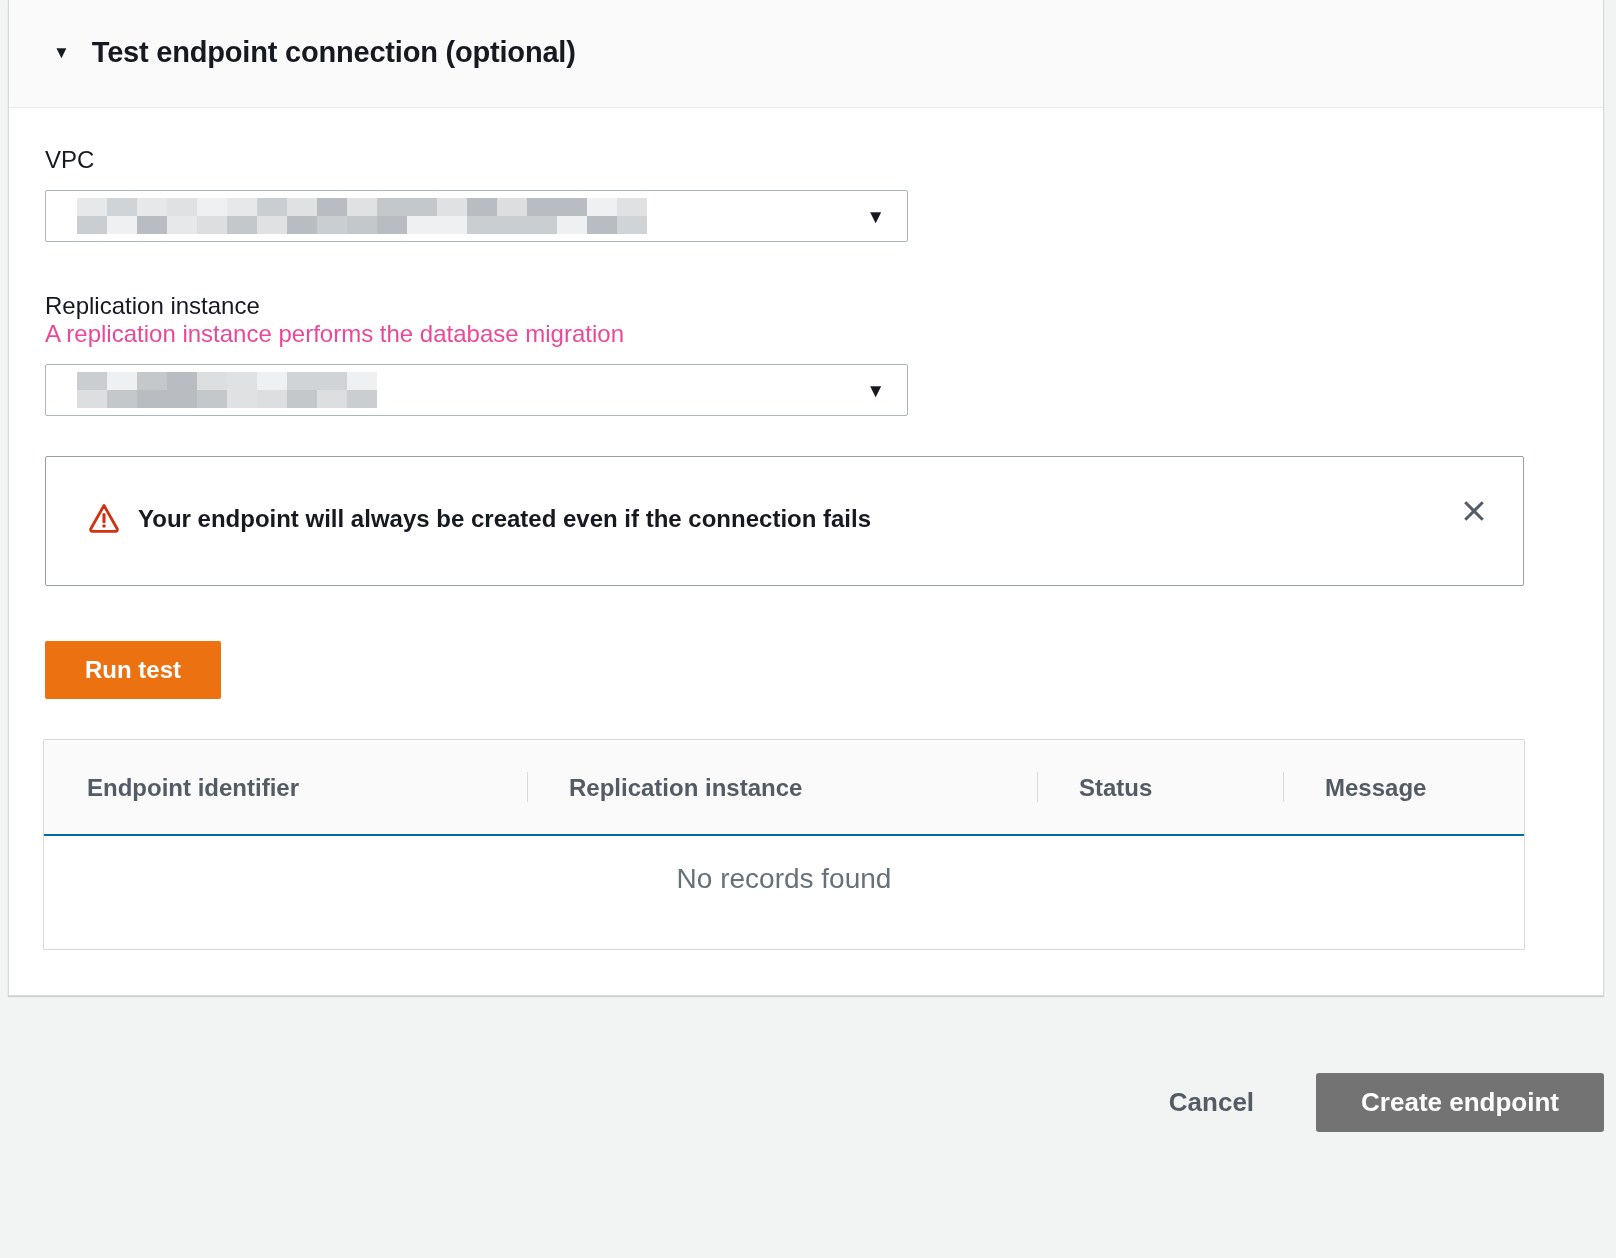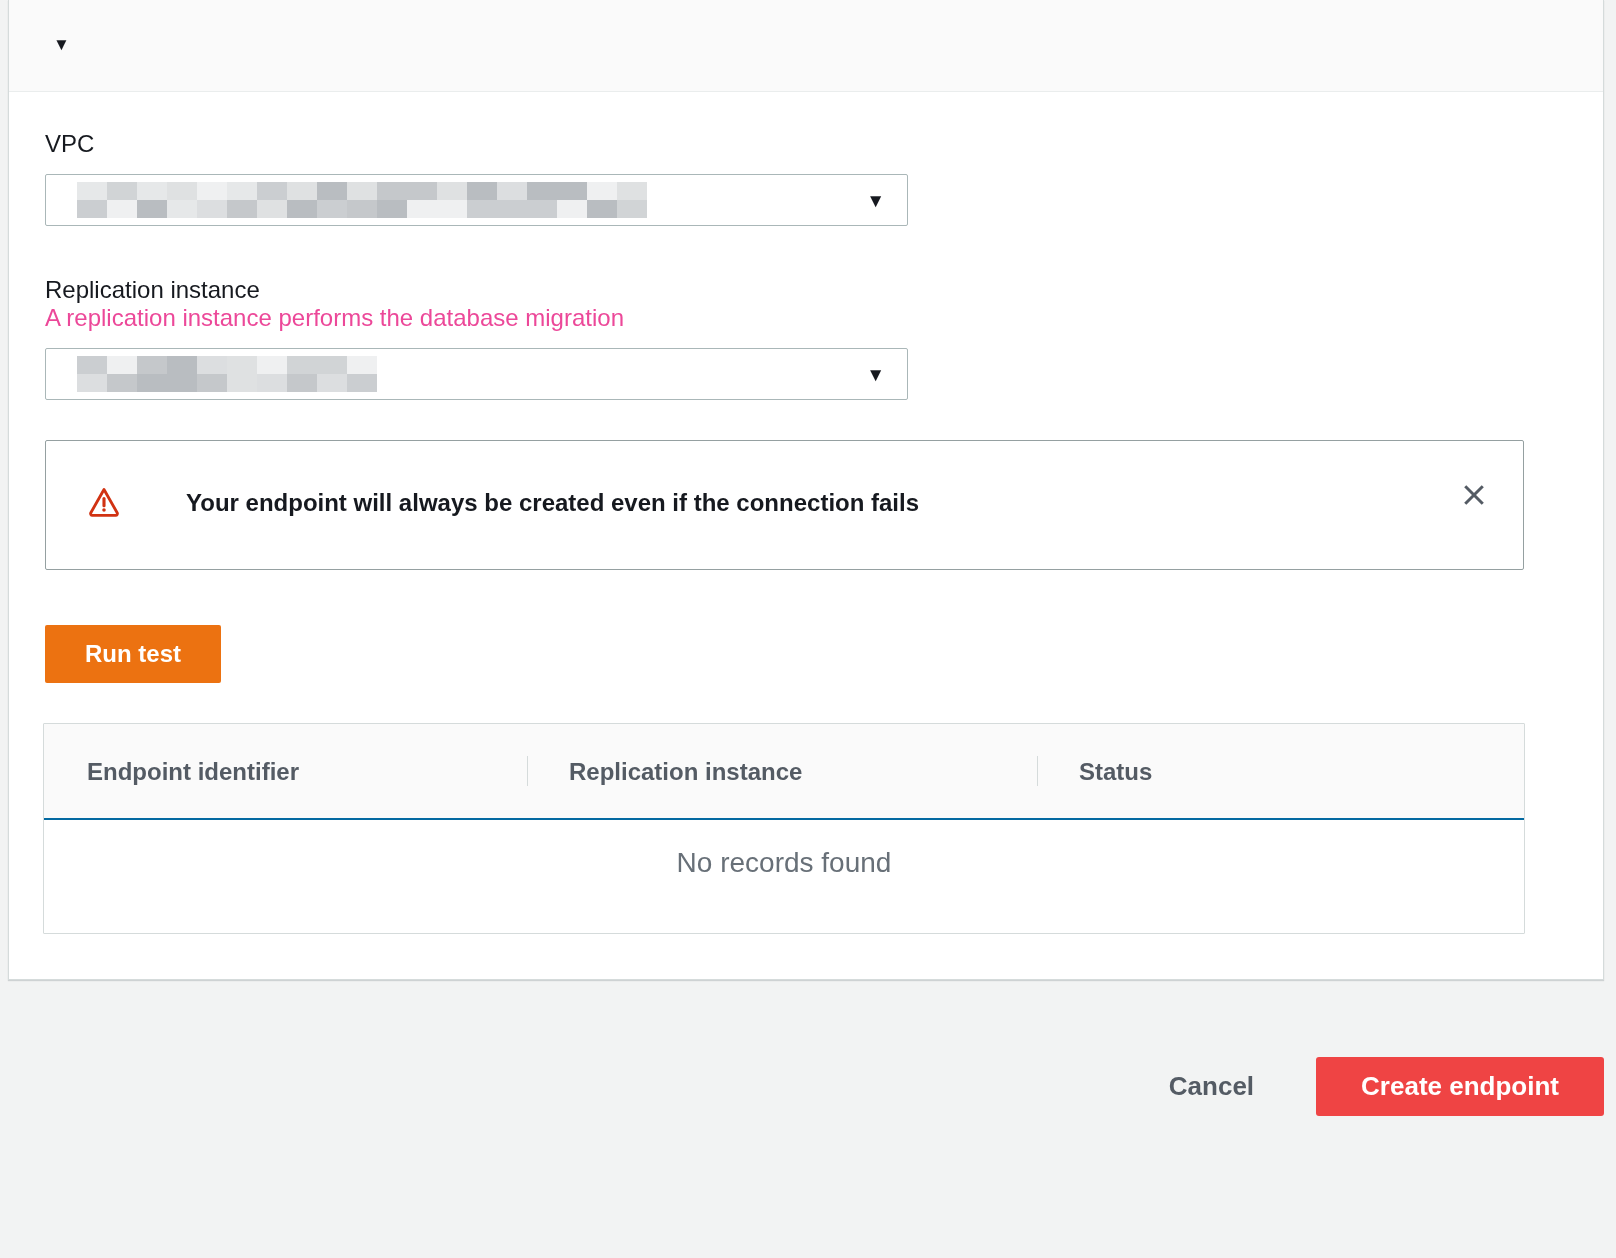--- a/index.html
+++ b/index.html
@@ -66,21 +66,20 @@
   
   .alert {
     margin-top:40px;
     width:1479px;
     border:1px solid #95a0a1;
     border-radius:2px;
     background:#fff;
     padding:42px 44px 46px 41px;
     display:flex;
     position:relative;
-    gap:48px;
   }
   .alert-icon { flex:0 0 auto; margin-top:2px; }
   .alert-text { margin-left:17px; max-width:1300px; }
   .alert-title {
     font-size:24px;
     font-weight:bold;
     color:#16191f;
     line-height:39px;
   }
   .alert-body {
@@ -168,39 +167,40 @@
     background:transparent;
     border:none;
     font-family:"Liberation Sans", sans-serif;
     font-size:26px;
     font-weight:bold;
     color:#545b64;
     cursor:pointer;
     margin-right:62px;
   }
   .btn-create {
-    background:#ef4444;
+    background:#737373;
     color:#ffffff;
     font-family:"Liberation Sans", sans-serif;
     font-size:26px;
     font-weight:bold;
     border:none;
     border-radius:3px;
     height:59px;
     padding:0 45px;
     cursor:pointer;
   }
 </style>
 </head>
 <body>
 
 <div class="panel">
 
   <div class="panel-header">
     <span class="caret">▼</span>
+    <span class="panel-title">Test endpoint connection (optional)</span>
   </div>
 
   <div class="panel-body">
 
     <div class="field-label">VPC</div>
     <div class="select-box">
       <div class="mosaic" style="grid-template-columns: repeat(19, 30px); grid-template-rows: 18px 18px;">
           <span style="background: rgb(230, 232, 233);"></span>
           <span style="background: rgb(209, 212, 214);"></span>
           <span style="background: rgb(230, 232, 233);"></span>
@@ -292,20 +292,21 @@
       </button>
     </div>
 
     <button class="btn-primary">Run test</button>
 
     <div class="results-table">
       <div class="thead">
         <div class="th">Endpoint identifier</div>
         <div class="th">Replication instance</div>
         <div class="th">Status</div>
+        <div class="th">Message</div>
       </div>
       <div class="tbody-empty">No records found</div>
     </div>
 
   </div>
 </div>
 
 <div class="footer">
   <button class="btn-link">Cancel</button>
   <button class="btn-create">Create endpoint</button>

